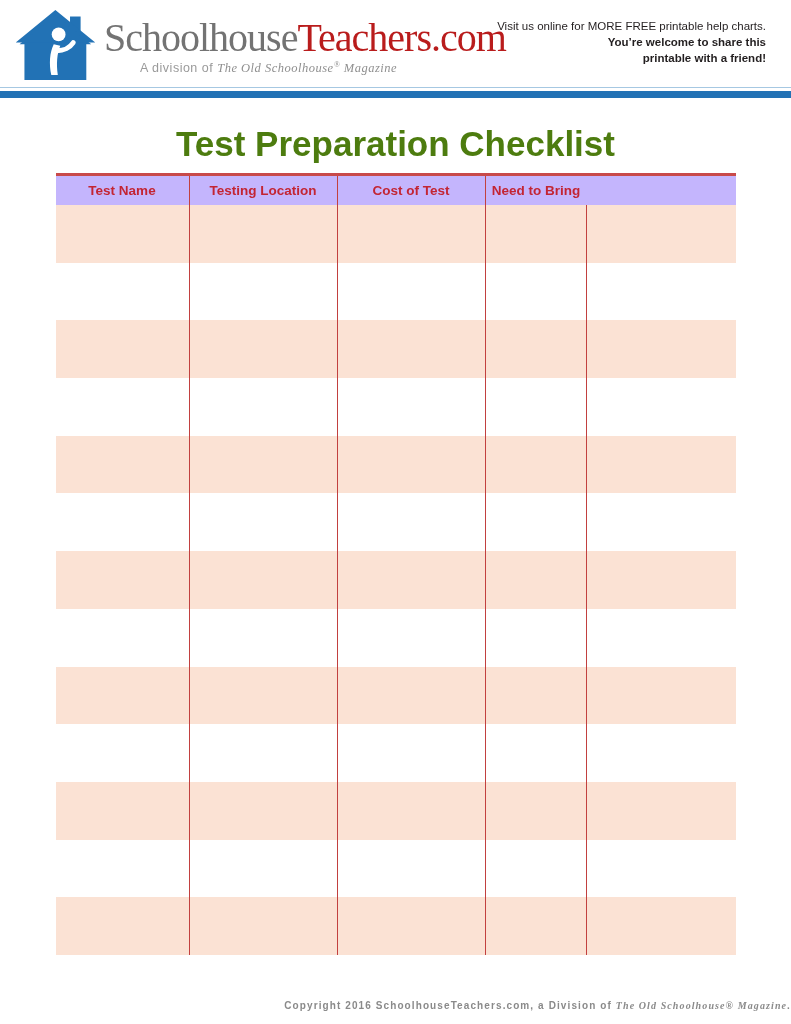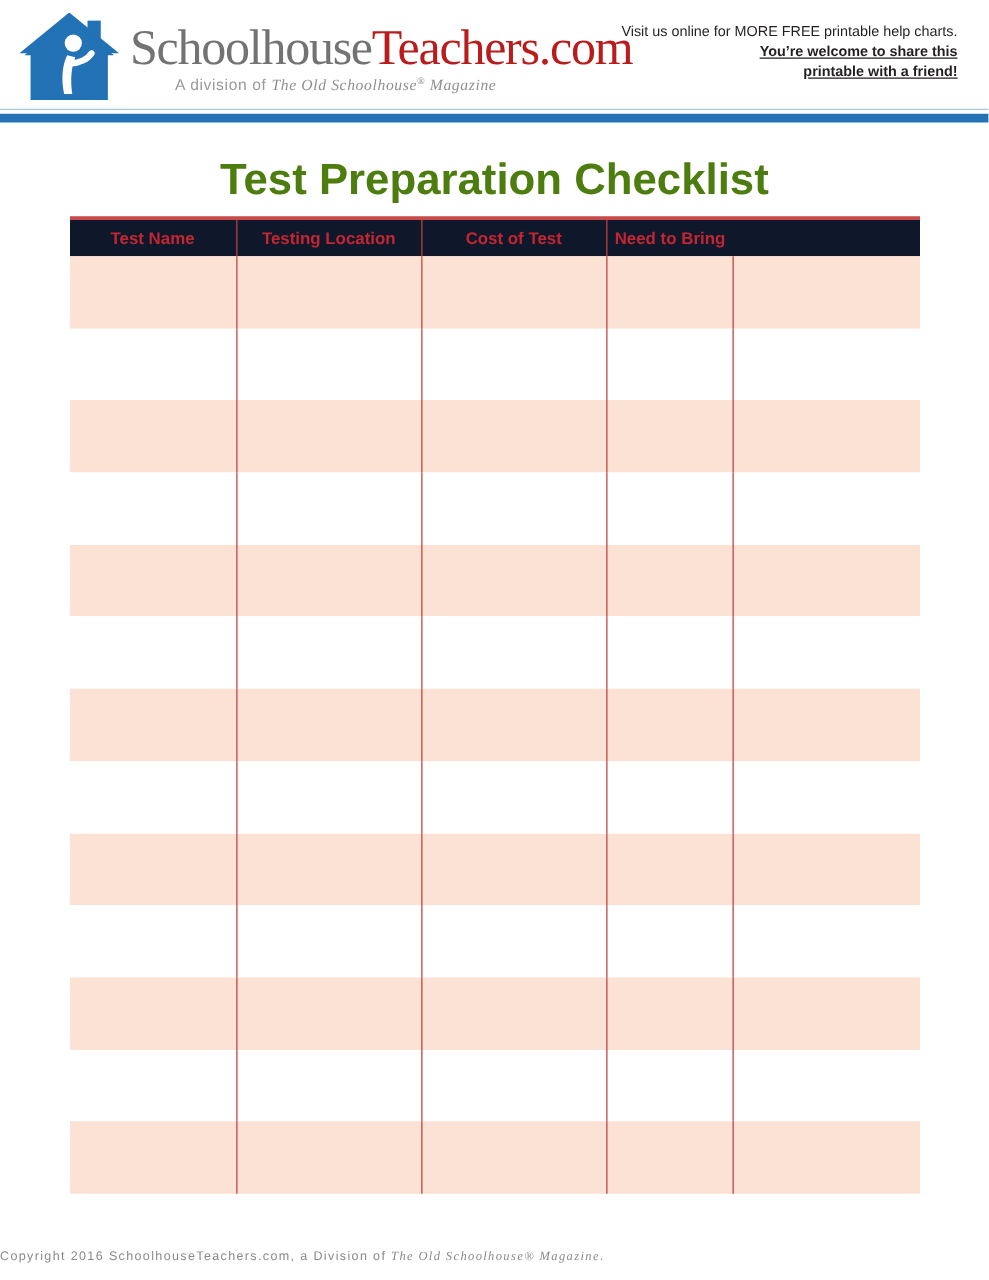--- a/index.html
+++ b/index.html
@@ -29,21 +29,21 @@
   .wordmark .red  { color: #737373; }
   .wordmark .blue { color: #b91c1c; }
   .tagline { margin-top: 2px; font-size: 12.5px; color: #9a9a9a; letter-spacing: 0.5px; margin-left: 36px; }
   .tagline .serif-it { font-family: "Liberation Serif", serif; font-style: italic; color: #8f8f8f; }
   .tagline .reg { font-size: 8px; vertical-align: super; }
 
   .promo {
     position: absolute; right: 25px; top: 18px;
     text-align: right; font-size: 11.5px; color: #231f20; line-height: 1.4;
   }
-  .promo .bold { font-weight: bold; text-decoration: underline; }
+  .promo .bold { font-weight: bold; }
 
   .blue-rule-light { height: 1px; background: #a6c8e2; }
   .blue-rule-gap   { height: 3px; background: #ffffff; }
   .blue-rule       { height: 7px; background: #2272b5; }
 
   
   .doc-title {
     margin-top: 26px;
     text-align: center;
     font-size: 35px;
@@ -55,42 +55,43 @@
   
   .checklist {
     width: 680px;
     margin: 9px auto 0 auto;
     border-top: 3px solid #c84a4a;
   }
   .thead, .trow {
     display: grid;
     grid-template-columns: 134px 148px 148px 101px 149px;
   }
-  .thead { background: #0f172a; height: 29px; }
+  .thead { background: #c4b5fd; height: 29px; }
   .hcell {
     display: flex; align-items: center; justify-content: center;
     font-size: 13.5px; font-weight: bold; color: #c32533;
     border-right: 1.5px solid #c2403f;
   }
   .hcell:last-child { border-right: none; text-align: center; }
   .trow { height: 57.7px; }
   .trow.pink  { background: #fbe2d4; }
   .trow.white { background: #ffffff; }
   .tcell { border-right: 1.5px solid #c2403f; }
   .tcell:last-child { border-right: none; }
 
   
   .footer {
     position: absolute;
     left: 0; right: 0;
     top: 1000px;
-    text-align: left;
+    text-align: right;
     font-size: 10px;
     letter-spacing: 1.1px;
     color: #8a8a8a;
+    font-weight: bold;
   }
   .footer .serif-it { font-family: "Liberation Serif", serif; font-style: italic; }
 </style>
 </head>
 <body>
 
 <div class="page">
 
   <div class="masthead">
     <div class="logo-lockup">

